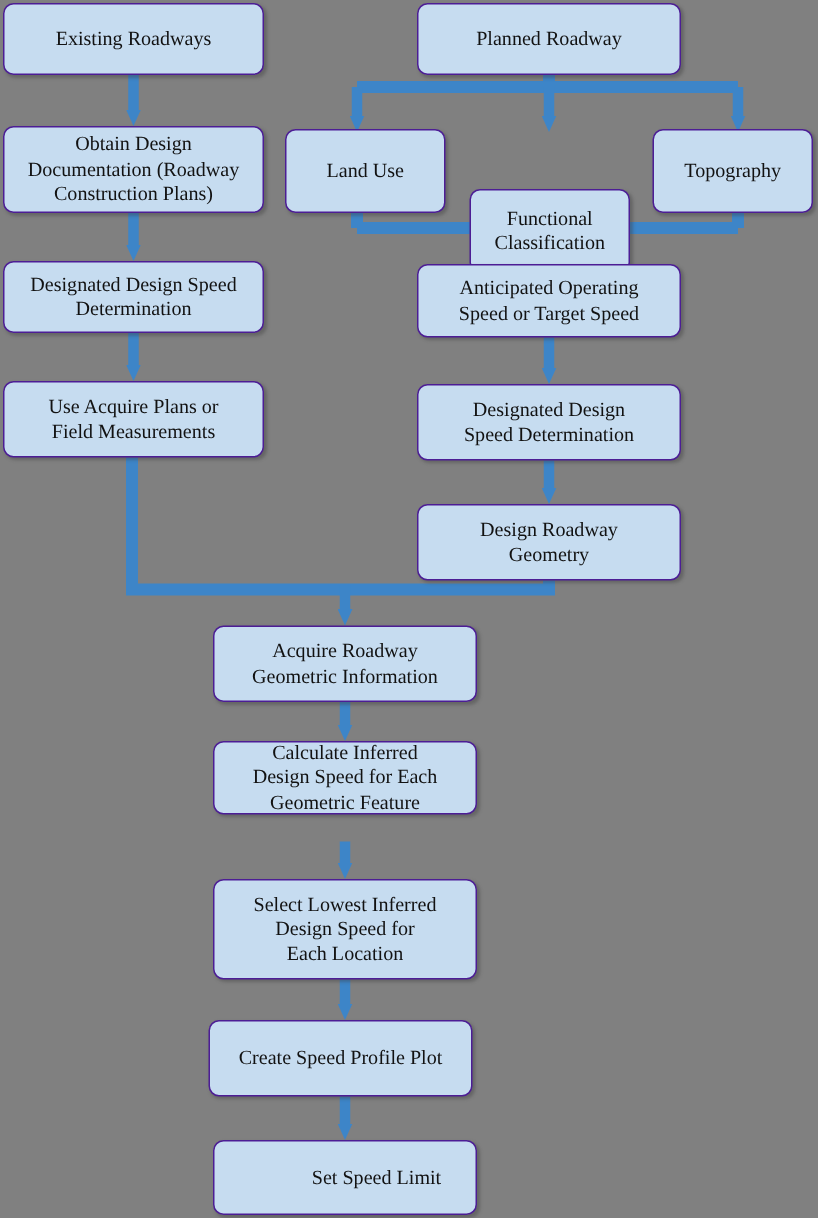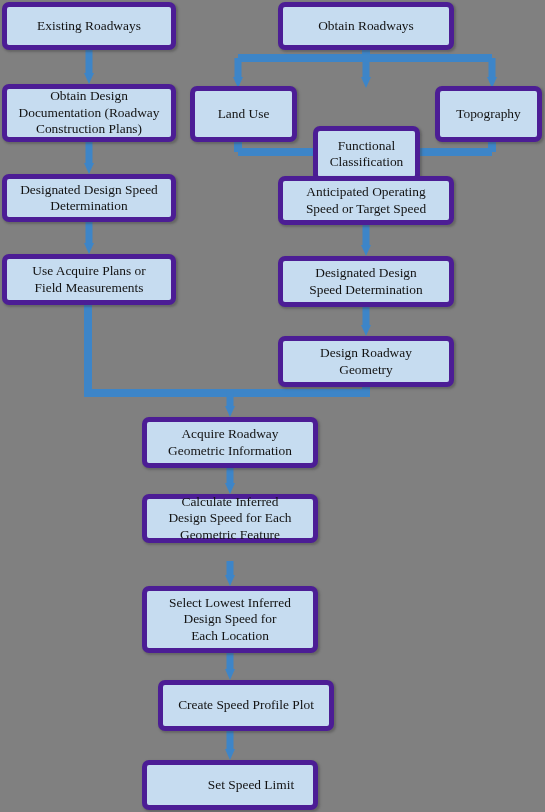--- a/index.html
+++ b/index.html
@@ -9,21 +9,21 @@
     font-family:"Liberation Serif","DejaVu Serif",serif;
     overflow:hidden;
     position:relative;
   }
   #canvas{position:absolute;left:0;top:0;width:545px;height:812px;}
   svg.connectors{position:absolute;left:0;top:0;width:545px;height:812px;pointer-events:none;}
   .node{
     position:absolute;
     box-sizing:border-box;
     background:#c6dcf0;
-    border:5px solid #4c1d95;
+    border:1px solid #4c1d95;
     border-radius:7px;
     display:flex;
     align-items:center;
     justify-content:center;
     text-align:center;
     color:#121212;
     font-size:13.4px;
     line-height:1.23;
     padding:2px 6px;
     box-shadow:1.5px 1.5px 2.2px rgba(60,60,60,0.40);
@@ -86,21 +86,21 @@
   <div class="node" style="left:2px;top:174px;width:174px;height:48px;">
     <span>Designated Design Speed
 Determination</span>
   </div>
   <div class="node" style="left:2px;top:254px;width:174px;height:51px;">
     <span>Use Acquire Plans or
 Field Measurements</span>
   </div>
 
   <div class="node" style="left:278px;top:2px;width:176px;height:48px;">
-    <span>Obtain Roadways</span>
+    <span>Planned Roadway</span>
   </div>
   <div class="node" style="left:190px;top:86px;width:107px;height:56px;">
     <span>Land Use</span>
   </div>
   <div class="node" style="left:313px;top:86px;width:107px;height:56px;margin-top:40px;">
     <span>Functional
 Classification</span>
   </div>
   <div class="node" style="left:435px;top:86px;width:107px;height:56px;">
     <span>Topography</span>
@@ -126,20 +126,20 @@
   <div class="node" style="left:142px;top:494px;width:176px;height:49px;">
     <span>Calculate Inferred
 Design Speed for Each
 Geometric Feature</span>
   </div>
   <div class="node" style="left:142px;top:586px;width:176px;height:67px;">
     <span>Select Lowest Inferred
 Design Speed for
 Each Location</span>
   </div>
-  <div class="node" style="left:158px;top:680px;width:176px;height:51px;">
+  <div class="node" style="left:139px;top:680px;width:176px;height:51px;">
     <span>Create Speed Profile Plot</span>
   </div>
   <div class="node" style="left:142px;top:760px;width:176px;height:50px;padding-left:48px;">
     <span>Set Speed Limit</span>
   </div>
 
 </div>
 
 </body></html>

